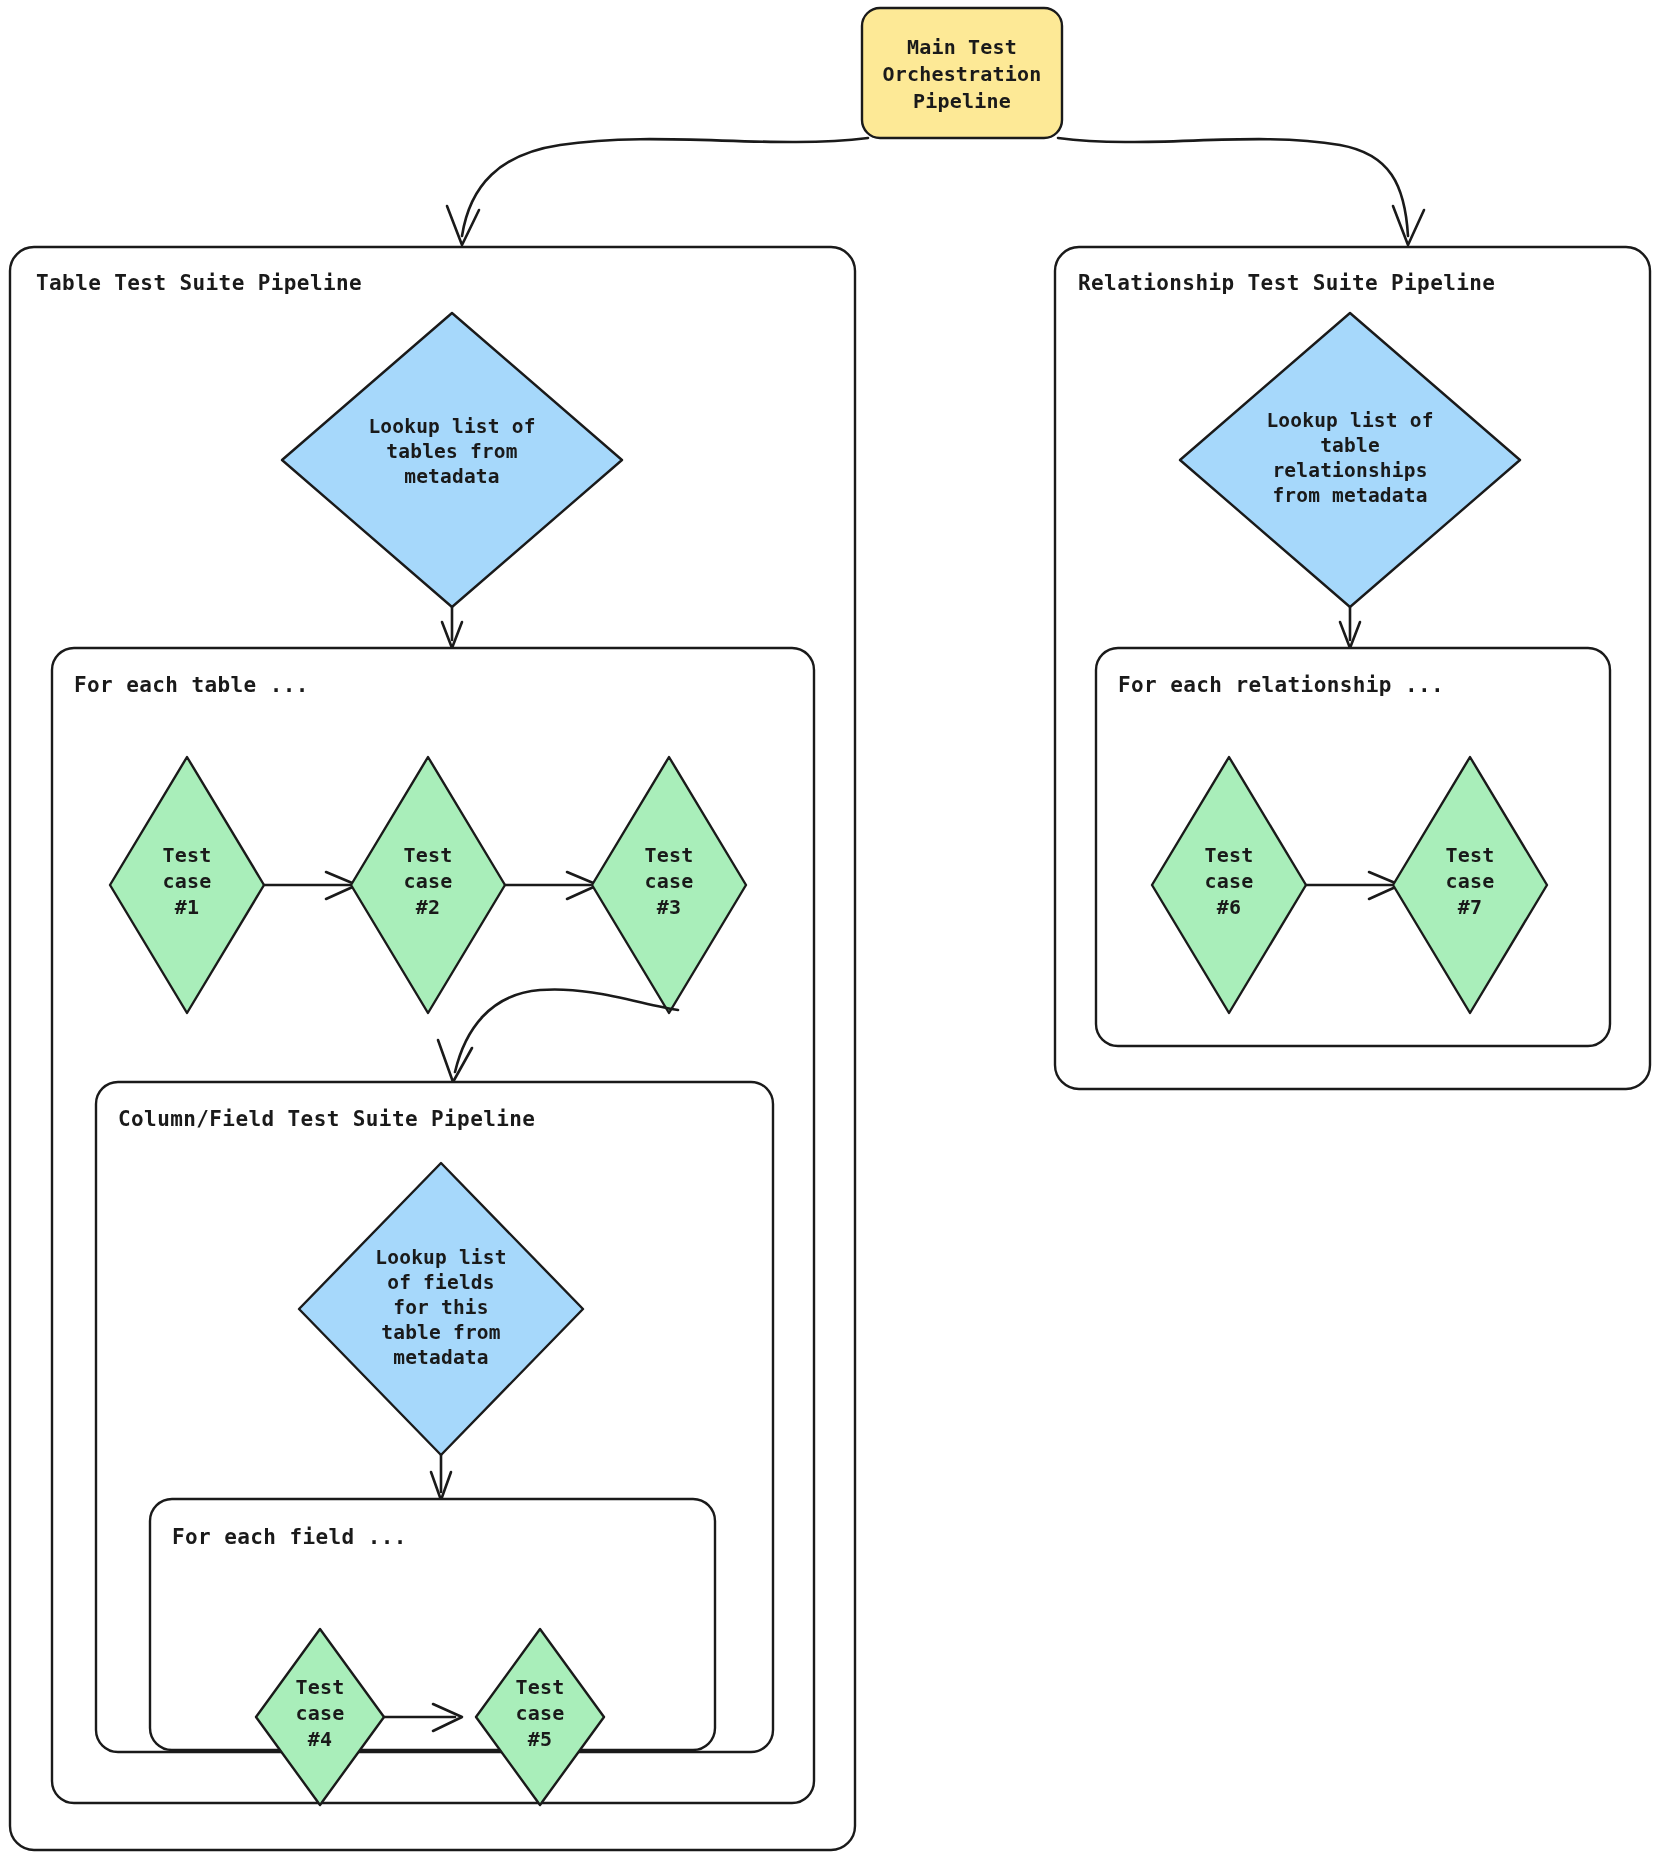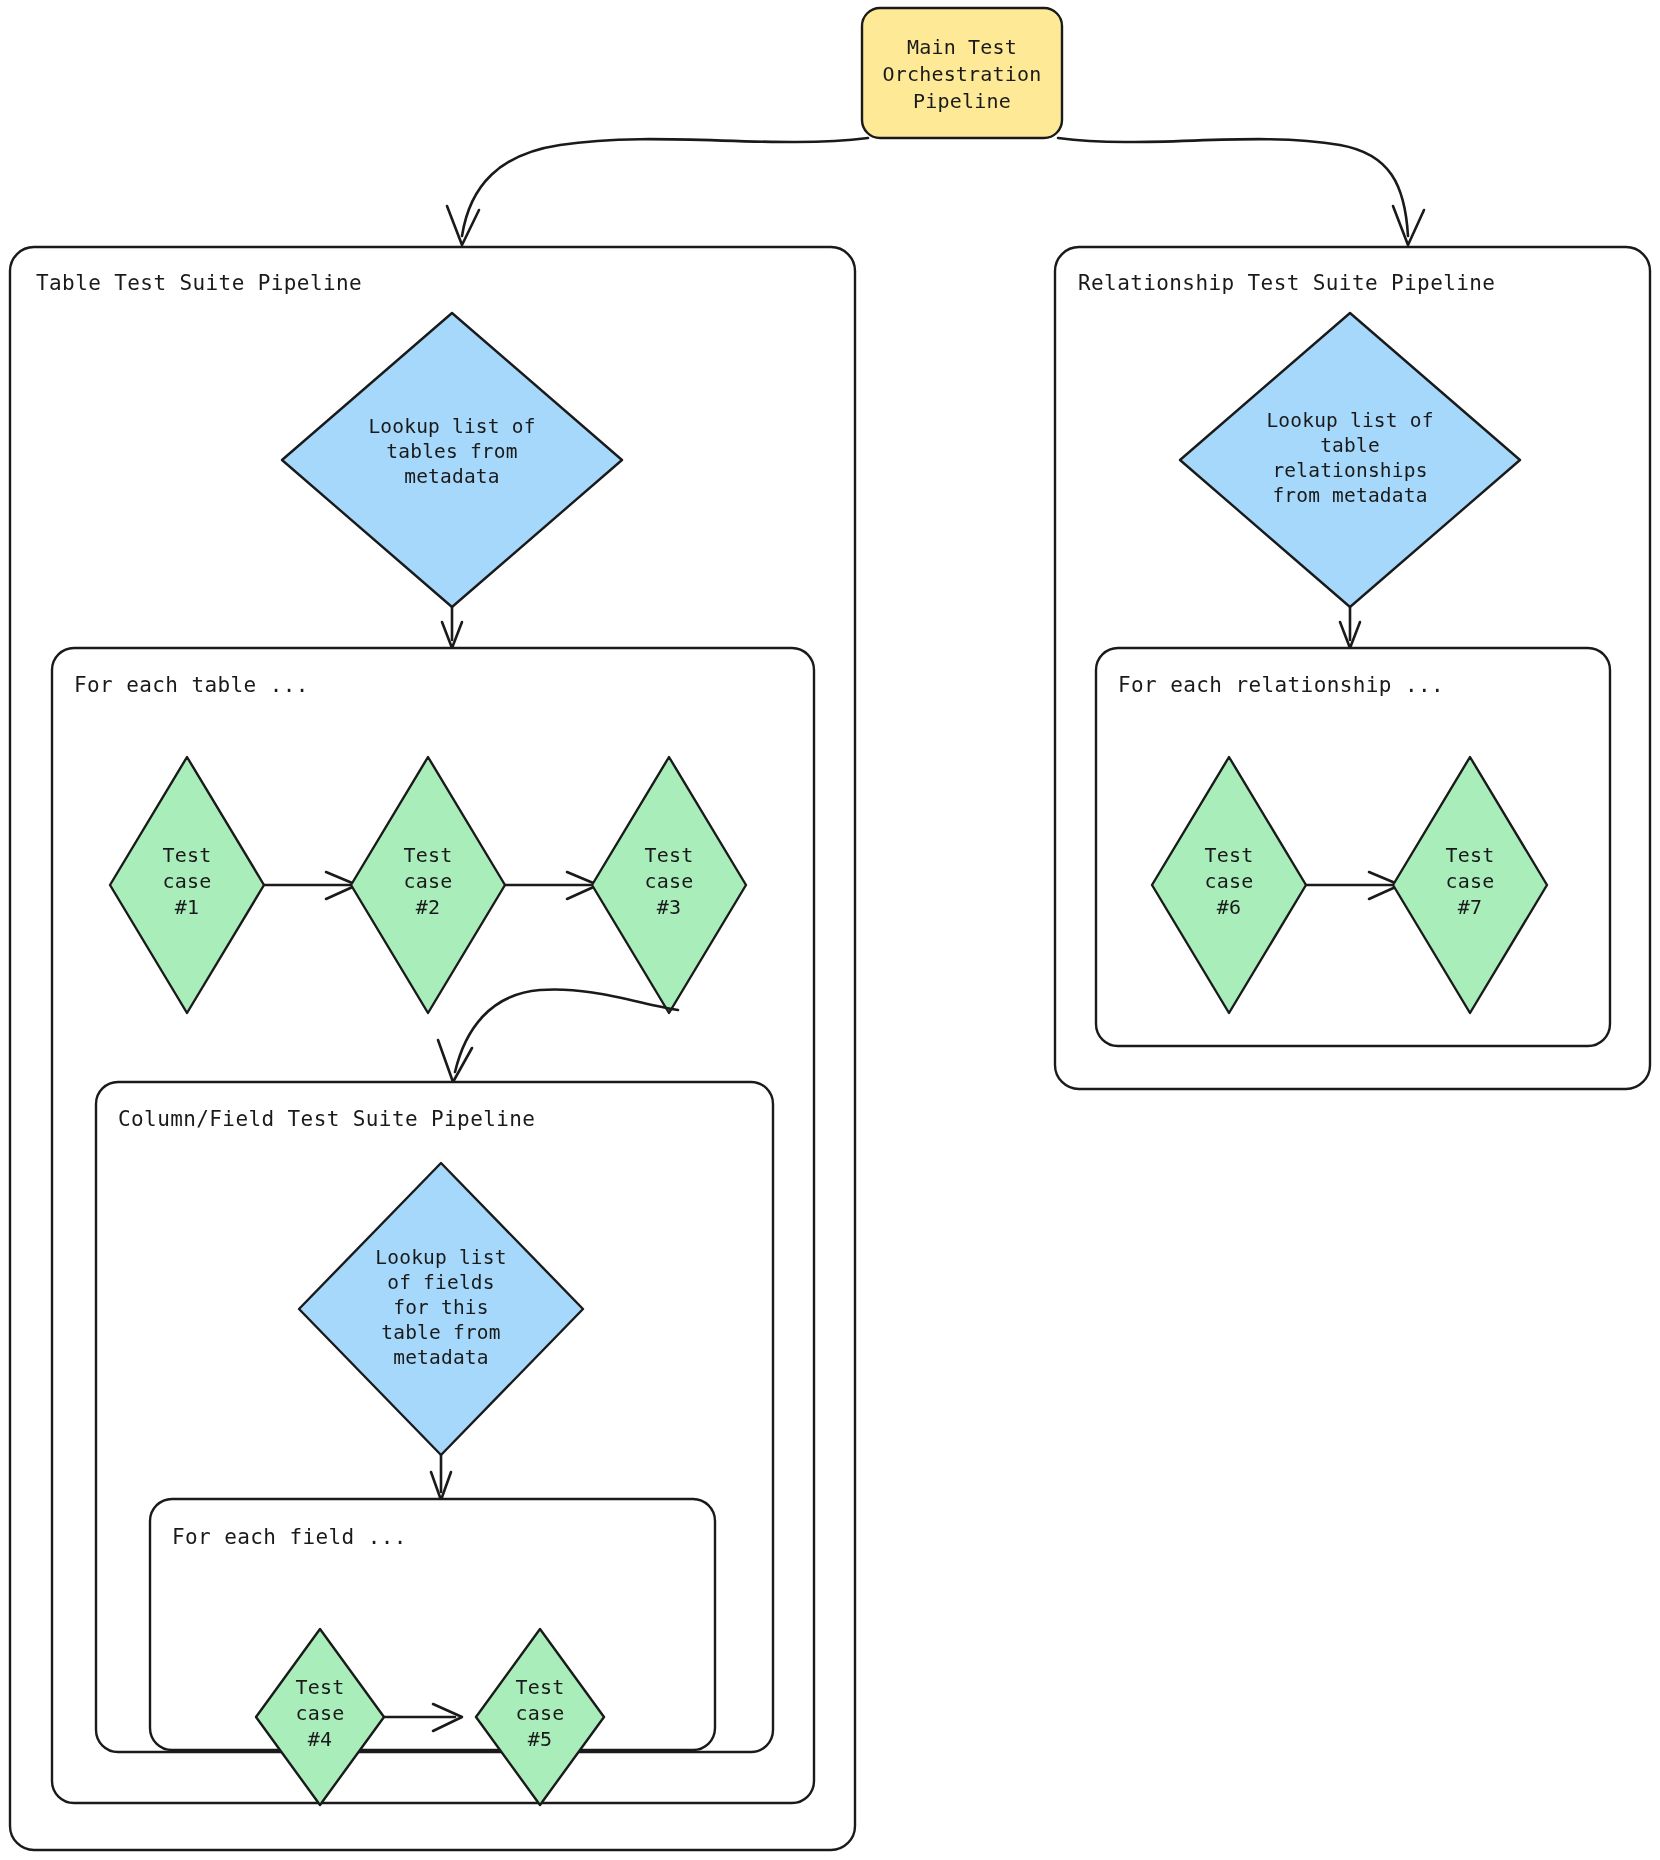--- a/index.html
+++ b/index.html
@@ -6,20 +6,21 @@
     margin: 0;
     padding: 0;
     background: #ffffff;
   }
   #canvas-wrap {
     position: relative;
     width: 1660px;
     height: 1860px;
     background: #ffffff;
     font-family: "DejaVu Sans Mono", "Liberation Mono", monospace;
+    font-weight: bold;
   }
   svg#diagram {
     display: block;
     width: 1660px;
     height: 1860px;
   }
   .container-box {
     fill: #ffffff;
     stroke: #1a1a1a;
     stroke-width: 2.4;

